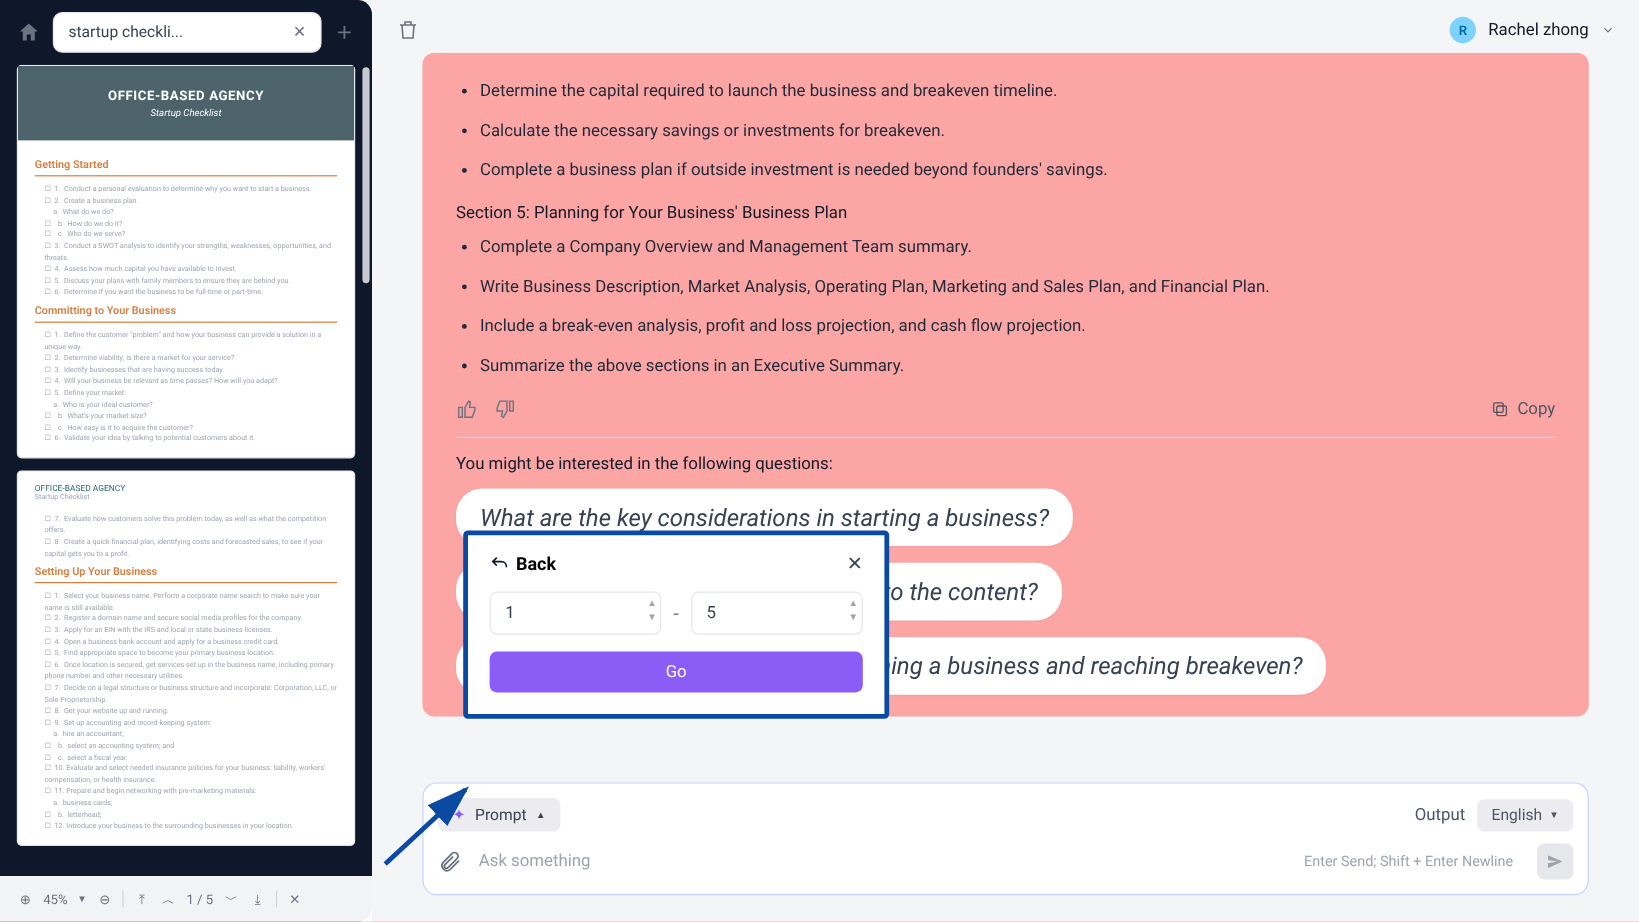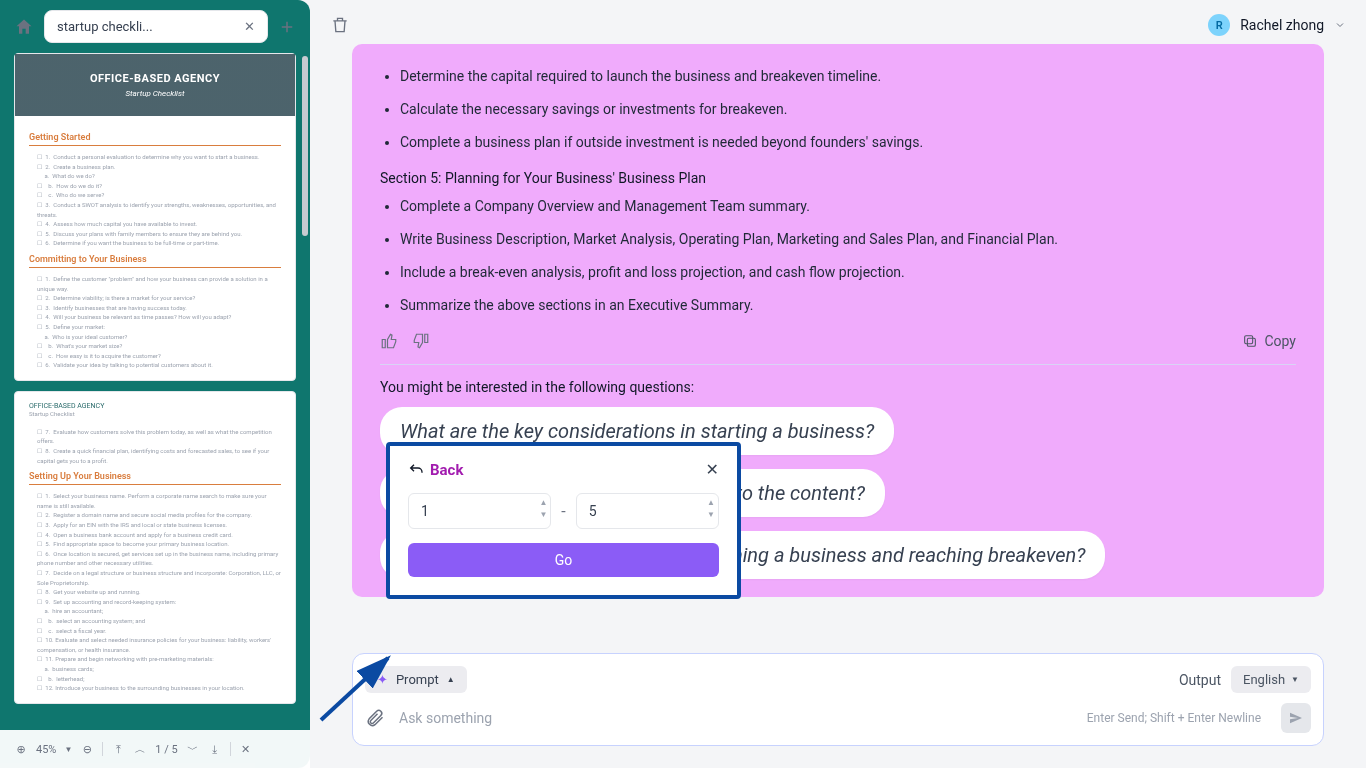--- a/index.html
+++ b/index.html
@@ -1,21 +1,21 @@
 <!DOCTYPE html>
 <html><head>
 <meta charset="utf-8">
 <style>
 * { margin: 0; padding: 0; box-sizing: border-box; font-family: -apple-system, BlinkMacSystemFont, "Segoe UI", Roboto, sans-serif; }
 body { background: #f4f5f7; width: 1366px; height: 768px; overflow: hidden; position: relative; }
 
 .app { display: flex; height: 100%; }
 
 
-.sidebar { width: 310px; background: #0f766e; border-radius: 0 12px 12px 0; display: flex; flex-direction: column; position: relative; }
+.sidebar { width: 310px; background: #0f172a; border-radius: 0 12px 12px 0; display: flex; flex-direction: column; position: relative; }
 .tab-bar { display: flex; align-items: center; padding: 10px 14px; gap: 10px; }
 .home-icon { width: 20px; height: 20px; cursor: pointer; fill: #6b7280; }
 .tab { display: flex; align-items: center; gap: 8px; background: #fff; border: 1px solid #e5e7eb; border-radius: 8px; padding: 8px 12px; font-size: 13px; color: #374151; flex: 1; cursor: pointer; }
 .tab-close { margin-left: auto; cursor: pointer; color: #6b7280; }
 .plus-icon { width: 18px; height: 18px; cursor: pointer; fill: #6b7280; }
 .doc-preview { flex: 1; overflow: hidden; padding: 0 14px; }
 .doc-page { background: #fff; border: 1px solid #e5e7eb; border-radius: 4px; margin-bottom: 10px; }
 .doc-header { height: 62px; background: linear-gradient(rgba(45,72,82,0.85),rgba(45,72,82,0.85)); display: flex; flex-direction: column; align-items: center; justify-content: center; color: #fff; }
 .doc-header h3 { font-size: 11px; letter-spacing: 0.5px; font-weight: 700; }
 .doc-header span { font-size: 8px; font-style: italic; margin-top: 4px; }
@@ -34,36 +34,36 @@
 
 
 .main { flex:1; padding: 14px 12px; display:flex; flex-direction:column; position: relative; }
 .top-row { display:flex; align-items:center; justify-content:space-between; padding: 0 8px 8px; }
 .trash-ico { width:20px; height:20px; cursor:pointer; stroke:#6b7280; fill:none; }
 .user-chip { display:flex; align-items:center; gap:10px; cursor:pointer; font-size:14px; color:#111827; }
 .avatar { width:22px; height:22px; border-radius:50%; background:#7dd3fc; color:#0369a1; display:flex; align-items:center; justify-content:center; font-size:11px; font-weight:600; }
 .chev { width:12px; height:12px; }
 
 .chat-scroll { flex:1; overflow:hidden; padding:0 30px; }
-.msg-card { background:#f0abfc; border-radius:10px; padding: 12px 28px 18px; position:relative; }
+.msg-card { background:#fca5a5; border-radius:10px; padding: 12px 28px 18px; position:relative; }
 .msg-card ul { list-style: disc; padding-left: 20px; }
 .msg-card li { font-size:14px; color:#1f2937; line-height:1.8; margin: 8px 0; }
 .sect-title { font-size:14px; font-weight:400; color:#111827; margin: 14px 0 6px; }
 .feedback { display:flex; align-items:center; gap:14px; margin-top:14px; }
 .fb-ico { width:18px; height:18px; cursor:pointer; stroke:#6b7280; fill:none; }
 .copy-btn { margin-left:auto; display:flex; align-items:center; gap:6px; font-size:14px; color:#4b5563; cursor:pointer; }
 .divider { height:1px; background:#d9d3f5; margin:14px 0; }
 .interest { font-size:14px; font-weight:400; color:#111827; margin-bottom:12px; }
 .suggest { display:flex; flex-direction:column; gap:14px; align-items:flex-start; }
 .chip { background:#fff; border-radius:22px; padding:12px 20px; font-size:20px; color:#374151; box-shadow:0 1px 2px rgba(0,0,0,0.04); cursor:pointer; border:none;font-style:italic; }
 
 
 .popup-frame { position:absolute; left:386px; top:442px; width:355px; background:#fff; border:4px solid #0b4aa2; border-radius:4px; padding:14px 18px 18px; }
 .popup-head { display:flex; align-items:center; justify-content:space-between; margin-bottom:14px; }
-.back { display:flex; align-items:center; gap:6px; font-size:15px; font-weight:700; color:#a21caf; cursor:pointer; }
+.back { display:flex; align-items:center; gap:6px; font-size:15px; font-weight:700; color:#000000; cursor:pointer; }
 .back-ico { width:16px; height:16px; }
 .close-x { cursor:pointer; font-size:16px; color:#374151; }
 .popup-desc { font-size:14px; color:#9ca3af; margin-bottom:18px; }
 .range-row { display:flex; align-items:center; gap:10px; margin-bottom:14px; }
 .num-in { position:relative; flex:1; }
 .num-in input { width:100%; height:36px; border:1px solid #e5e7eb; border-radius:6px; padding:0 28px 0 12px; font-size:14px; color:#374151; }
 .spin { position:absolute; right:4px; top:0; height:36px; display:flex; flex-direction:column; justify-content:center; }
 .spin span { height:12px; font-size:8px; color:#9ca3af; cursor:pointer; line-height:1; }
 .dash { color:#6b7280; }
 .go-btn { width:100%; height:34px; background:#8b5cf6; color:#ffffff; border:none; border-radius:6px; font-size:14px; cursor:pointer; }

